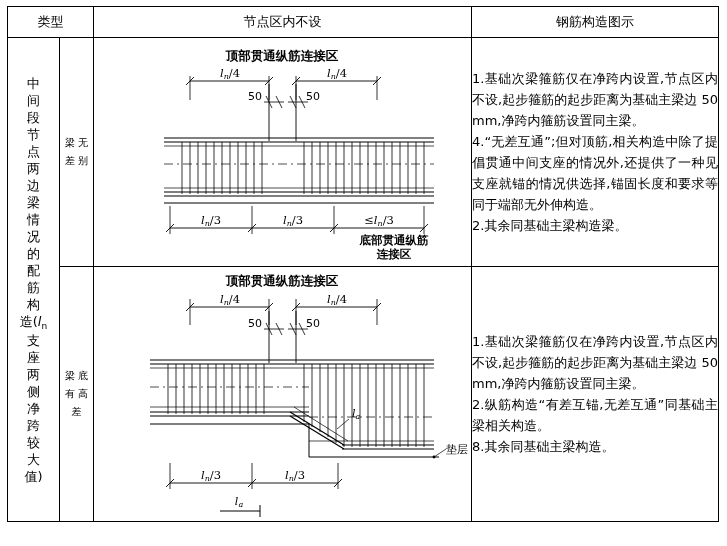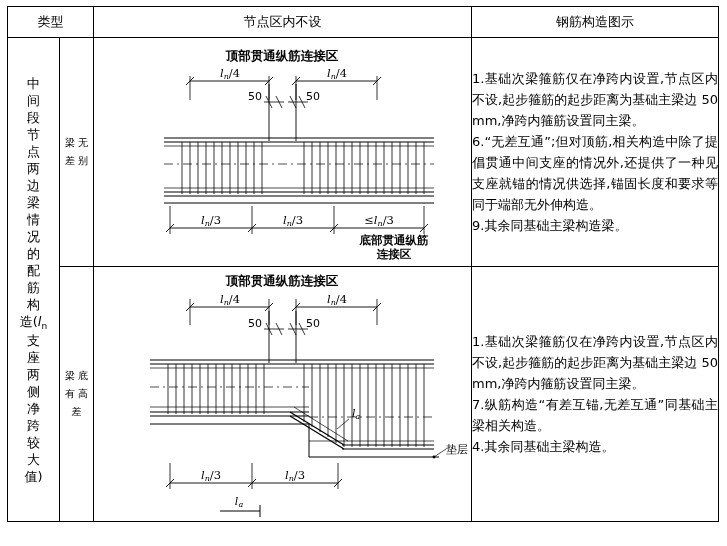--- a/index.html
+++ b/index.html
@@ -233,22 +233,22 @@
             <text x="285" y="186" font-size="11.5" font-style="italic" font-family="DejaVu Serif, Liberation Serif, serif" text-anchor="middle"><tspan font-style="normal">≤</tspan>l<tspan font-size="8" dy="2">n</tspan><tspan dy="-2" font-style="normal">/3</tspan></text>
 
             <text x="300" y="206" font-size="11.5" font-family="DejaVu Sans, Liberation Sans, sans-serif" font-weight="bold" text-anchor="middle">底部贯通纵筋</text>
             <text x="300" y="220" font-size="11.5" font-family="DejaVu Sans, Liberation Sans, sans-serif" font-weight="bold" text-anchor="middle">连接区</text>
           </svg>
         </div>
       </td>
 
       <td class="notes">
         <p>1.基础次梁箍筋仅在净跨内设置,节点区内不设,起步箍筋的起步距离为基础主梁边 50 mm,净跨内箍筋设置同主梁。</p>
-        <p>6.“无差互通”;但对顶筋,相关构造中除了提倡贯通中间支座的情况外,还提供了一种见支座就锚的情况供选择,锚固长度和要求等同于端部无外伸构造。</p>
-        <p>9.其余同基础主梁构造梁。</p>
+        <p>4.“无差互通”;但对顶筋,相关构造中除了提倡贯通中间支座的情况外,还提供了一种见支座就锚的情况供选择,锚固长度和要求等同于端部无外伸构造。</p>
+        <p>2.其余同基础主梁构造梁。</p>
       </td>
     </tr>
 
     <tr>
 
       <td class="sub-label">
         <span class="vline">梁</span>
         <span class="vline">底</span>
         <span class="vline">有</span>
         <span class="vline">高</span>
@@ -365,20 +365,20 @@
 
             <text x="145" y="238" font-size="11" font-style="italic" font-family="DejaVu Serif, Liberation Serif, serif" text-anchor="middle">l<tspan font-size="8" dy="2">a</tspan></text>
             <line x1="126" y1="244" x2="166" y2="244" stroke="#000" stroke-width="1.0"></line>
             <line x1="166" y1="238" x2="166" y2="250" stroke="#000" stroke-width="1.0"></line>
           </svg>
         </div>
       </td>
 
       <td class="notes">
         <p>1.基础次梁箍筋仅在净跨内设置,节点区内不设,起步箍筋的起步距离为基础主梁边 50 mm,净跨内箍筋设置同主梁。</p>
-        <p>7.纵筋构造“有差互锚,无差互通”同基础主梁相关构造。</p>
-        <p>4.其余同基础主梁构造。</p>
+        <p>2.纵筋构造“有差互锚,无差互通”同基础主梁相关构造。</p>
+        <p>8.其余同基础主梁构造。</p>
       </td>
     </tr>
   </tbody>
 </table>
 
 </div>
 
 </body></html>

